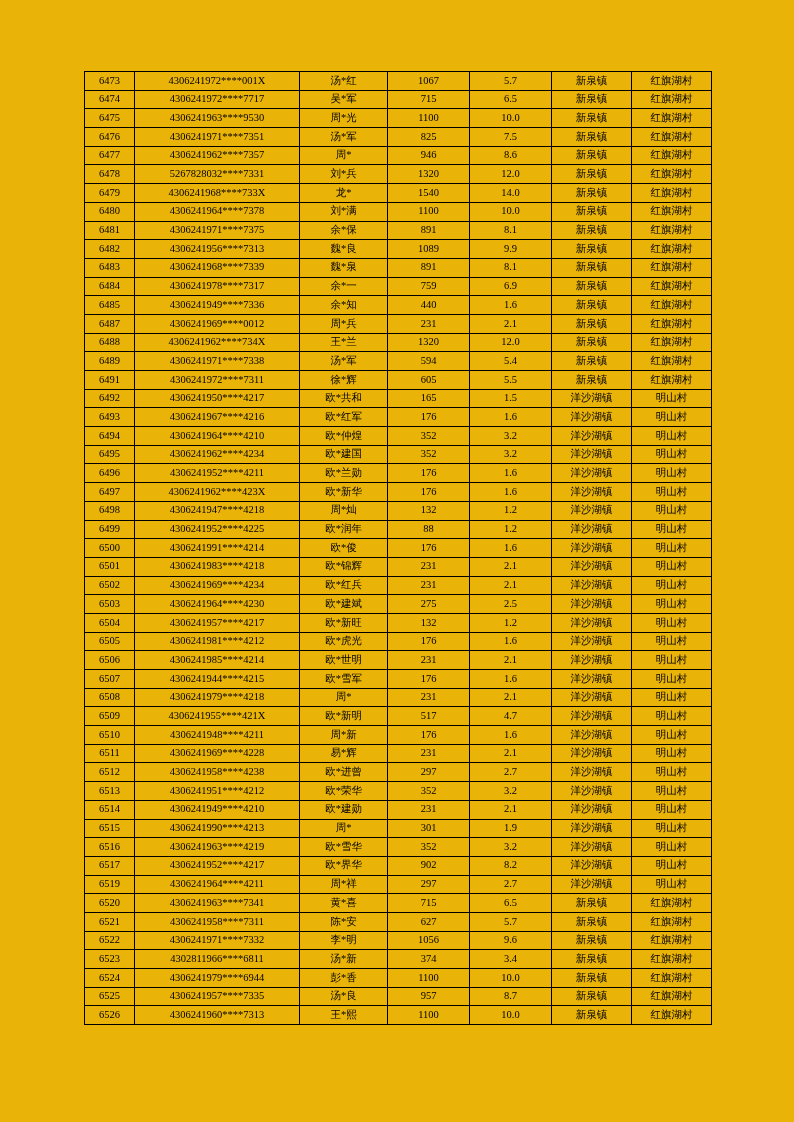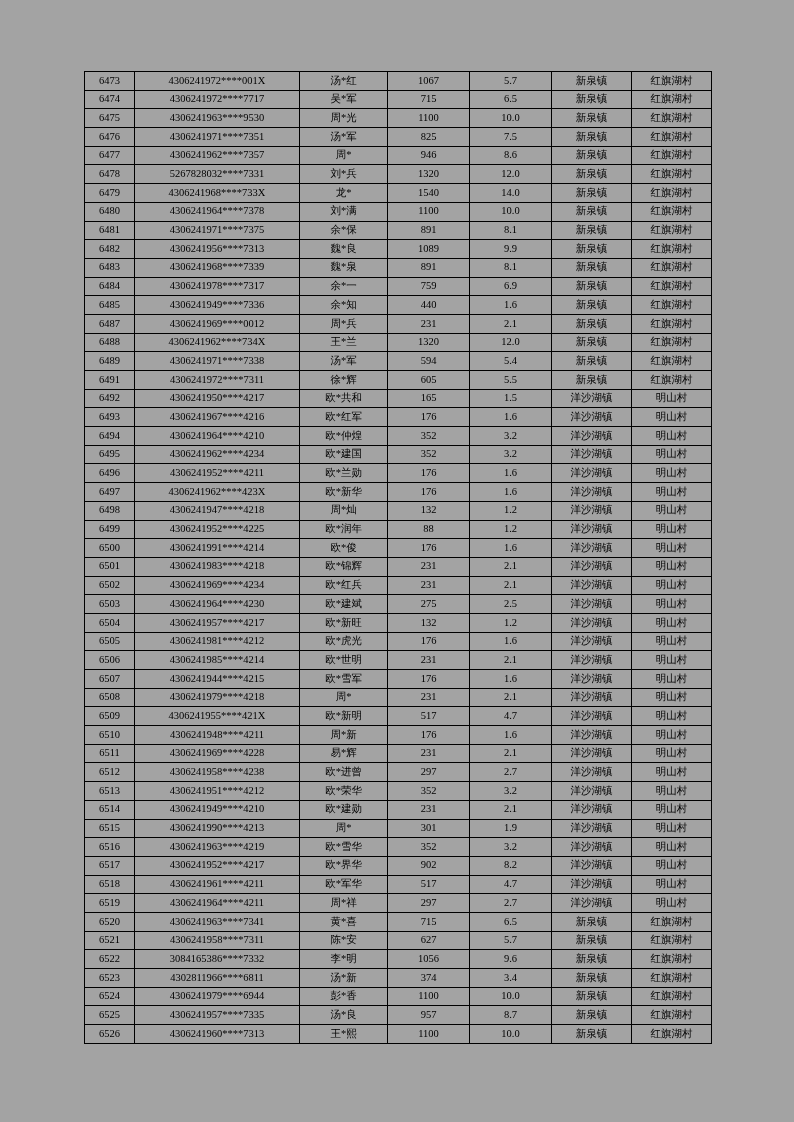--- a/index.html
+++ b/index.html
@@ -10,21 +10,21 @@
   body {
     width: 794px;
     height: 1122px;
     font-family: "Liberation Serif", serif;
     color: #000000;
   }
   .page {
     position: relative;
     width: 794px;
     height: 1122px;
-    background: #a3a3a3;
+    background: #eab308;
     overflow: hidden;
   }
   table.data {
     position: absolute;
     left: 84px;
     top: 71px;
     border-collapse: collapse;
     table-layout: fixed;
   }
   table.data tr {
@@ -444,29 +444,20 @@
         <tr>
           <td>6517</td>
           <td>4306241952****4217</td>
           <td>欧*界华</td>
           <td>902</td>
           <td>8.2</td>
           <td>洋沙湖镇</td>
           <td>明山村</td>
         </tr>
         <tr>
-          <td>6518</td>
-          <td>4306241961****4211</td>
-          <td>欧*军华</td>
-          <td>517</td>
-          <td>4.7</td>
-          <td>洋沙湖镇</td>
-          <td>明山村</td>
-        </tr>
-        <tr>
           <td>6519</td>
           <td>4306241964****4211</td>
           <td>周*祥</td>
           <td>297</td>
           <td>2.7</td>
           <td>洋沙湖镇</td>
           <td>明山村</td>
         </tr>
         <tr>
           <td>6520</td>
@@ -481,21 +472,21 @@
           <td>6521</td>
           <td>4306241958****7311</td>
           <td>陈*安</td>
           <td>627</td>
           <td>5.7</td>
           <td>新泉镇</td>
           <td>红旗湖村</td>
         </tr>
         <tr>
           <td>6522</td>
-          <td>3084165386****7332</td>
+          <td>4306241971****7332</td>
           <td>李*明</td>
           <td>1056</td>
           <td>9.6</td>
           <td>新泉镇</td>
           <td>红旗湖村</td>
         </tr>
         <tr>
           <td>6523</td>
           <td>4302811966****6811</td>
           <td>汤*新</td>

